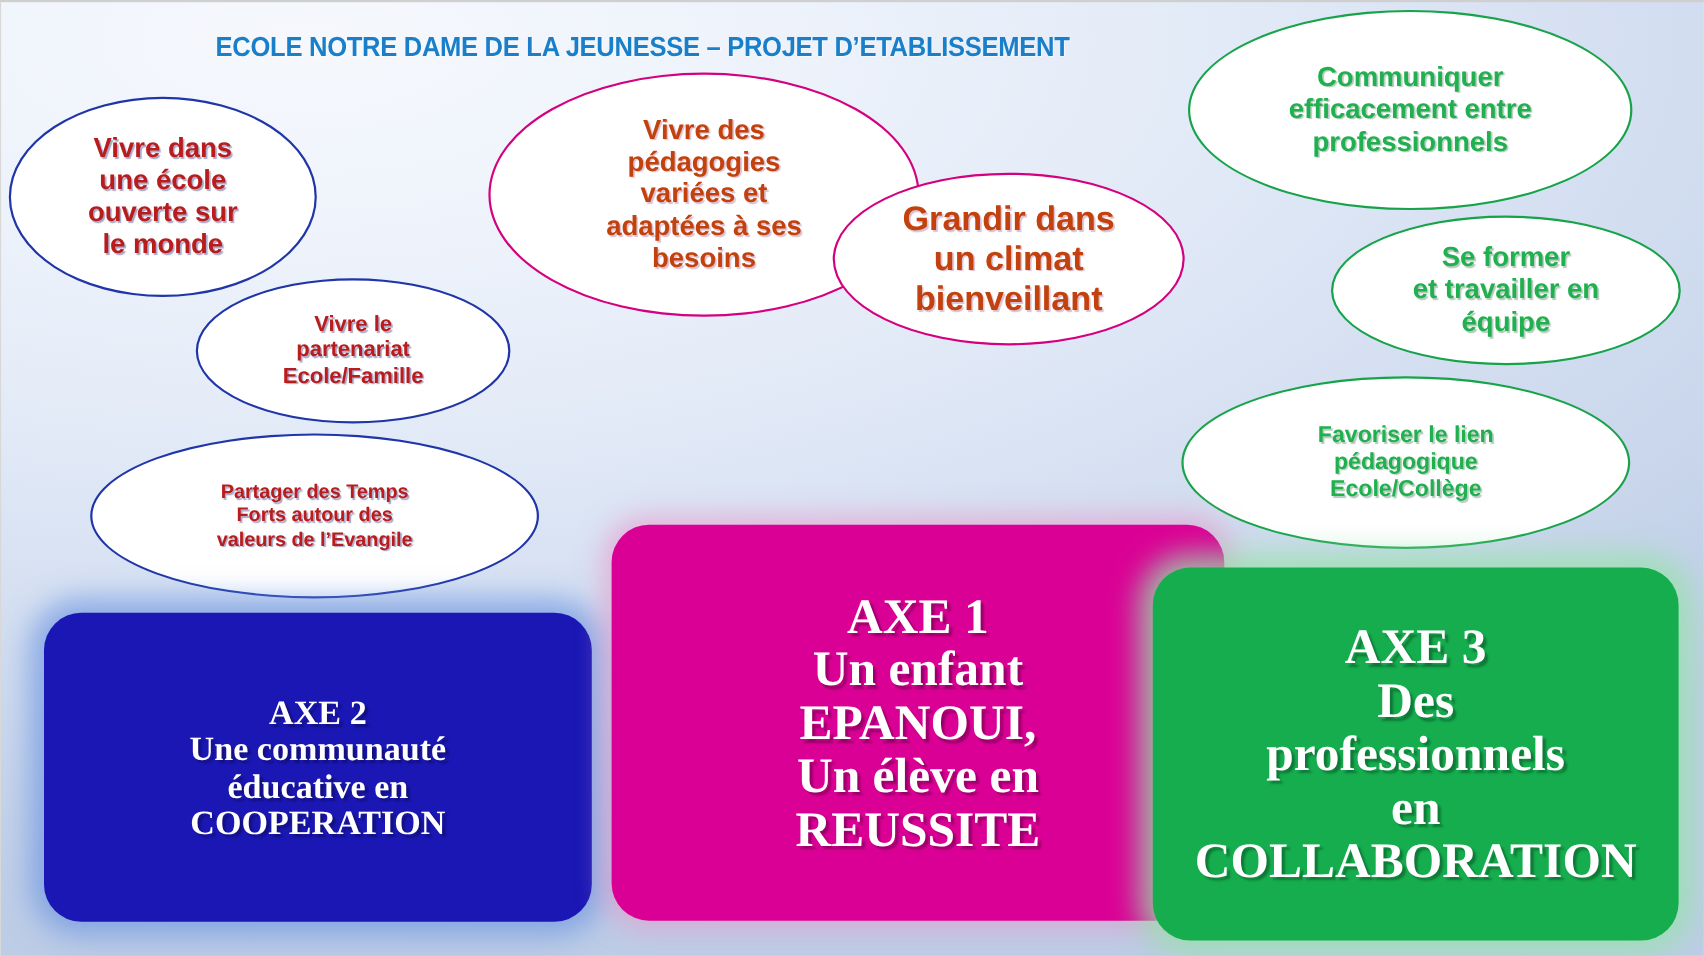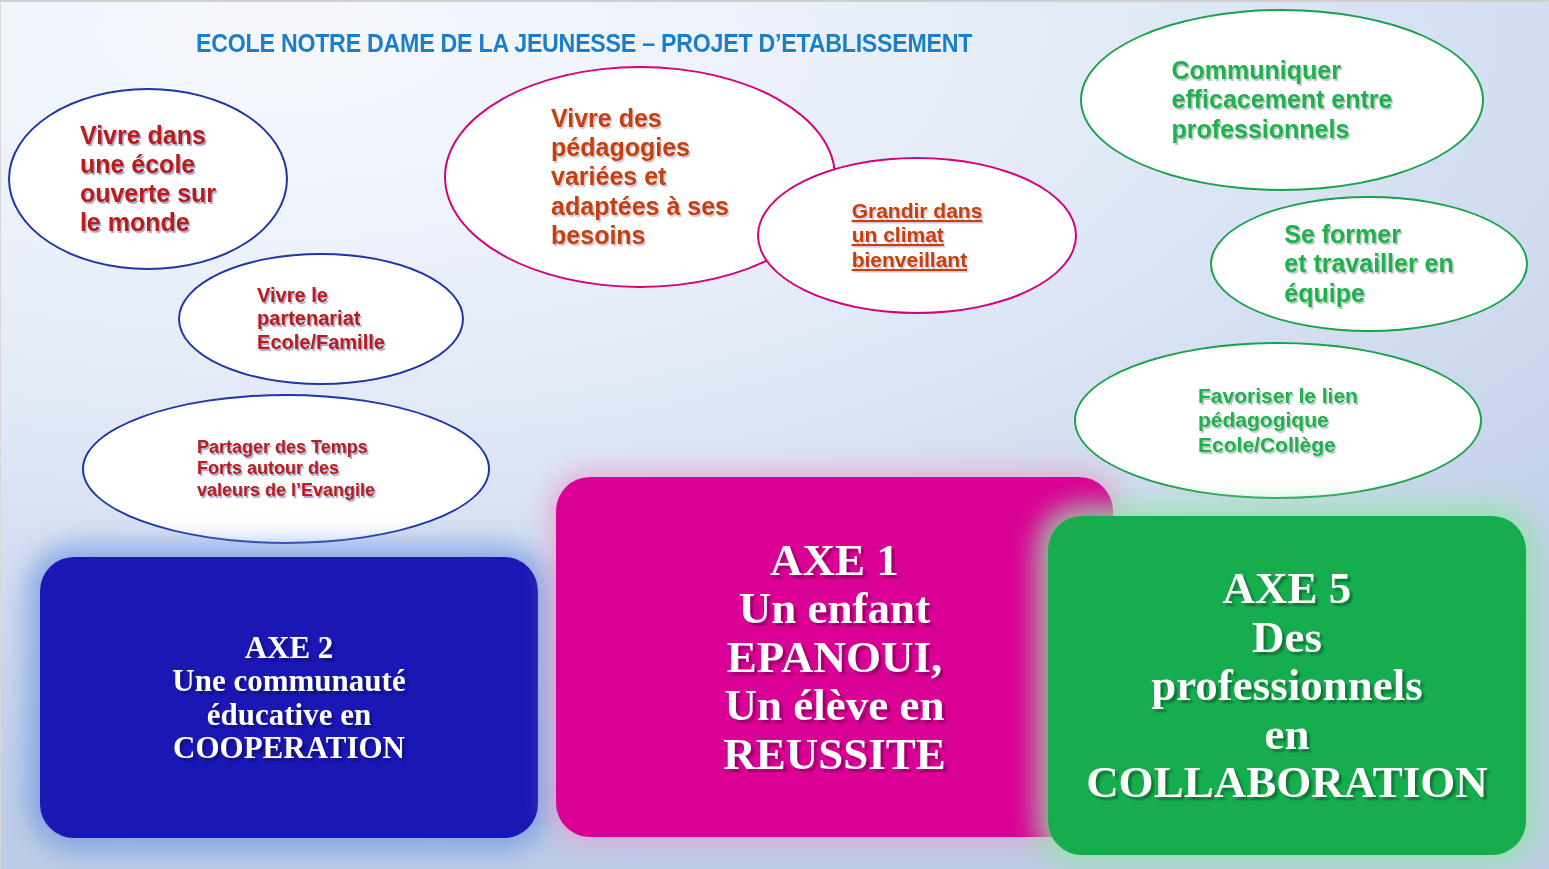--- a/index.html
+++ b/index.html
@@ -45,20 +45,21 @@
   }
 
   
   .ellipse {
     position: absolute;
     background: #ffffff;
     border-radius: 50%;
     display: flex;
     align-items: center;
     justify-content: center;
+    text-align: center;
     box-sizing: border-box;
     line-height: 1.17;
     font-weight: bold;
   }
   .ellipse .etext {
     display: block;
     padding: 0 8px;
     white-space: pre-line;
   }
   .e-blue {
@@ -133,21 +134,21 @@
   </div>
 
   <div class="ellipse e-pink" style="left:444px; top:66px; width:392px; height:222px; font-size:25px;">
     <span class="etext">Vivre des
 pédagogies
 variées et
 adaptées à ses
 besoins</span>
   </div>
 
-  <div class="ellipse e-pink" style="left:757px; top:157px; width:320px; height:157px; font-size:21px;text-decoration:underline;">
+  <div class="ellipse e-pink" style="left:757px; top:157px; width:320px; height:157px; font-size:31px;">
     <span class="etext">Grandir dans
 un climat
 bienveillant</span>
   </div>
 
 
   <div class="ellipse e-green" style="left:1080px; top:9px; width:404px; height:182px; font-size:25px;">
     <span class="etext">Communiquer
 efficacement entre
 professionnels</span>
@@ -174,20 +175,20 @@
 
   <div class="axis axis-1" style="left:556px; top:477px; width:557px; height:360px; font-size:45px;">
     <span>AXE 1
 Un enfant
 EPANOUI,
 Un élève en
 REUSSITE</span>
   </div>
 
   <div class="axis axis-3" style="left:1048px; top:516px; width:478px; height:339px; font-size:45px;">
-    <span>AXE 5
+    <span>AXE 3
 Des
 professionnels
 en
 COLLABORATION</span>
   </div>
 
 </div>
 
 </body></html>

